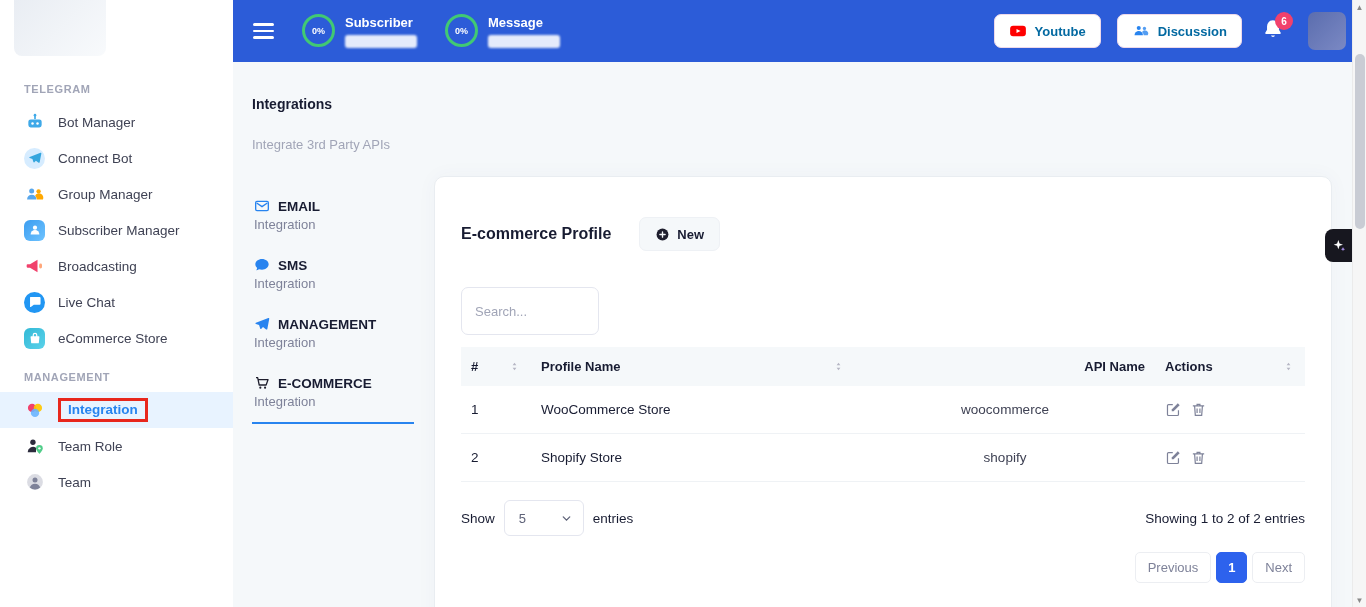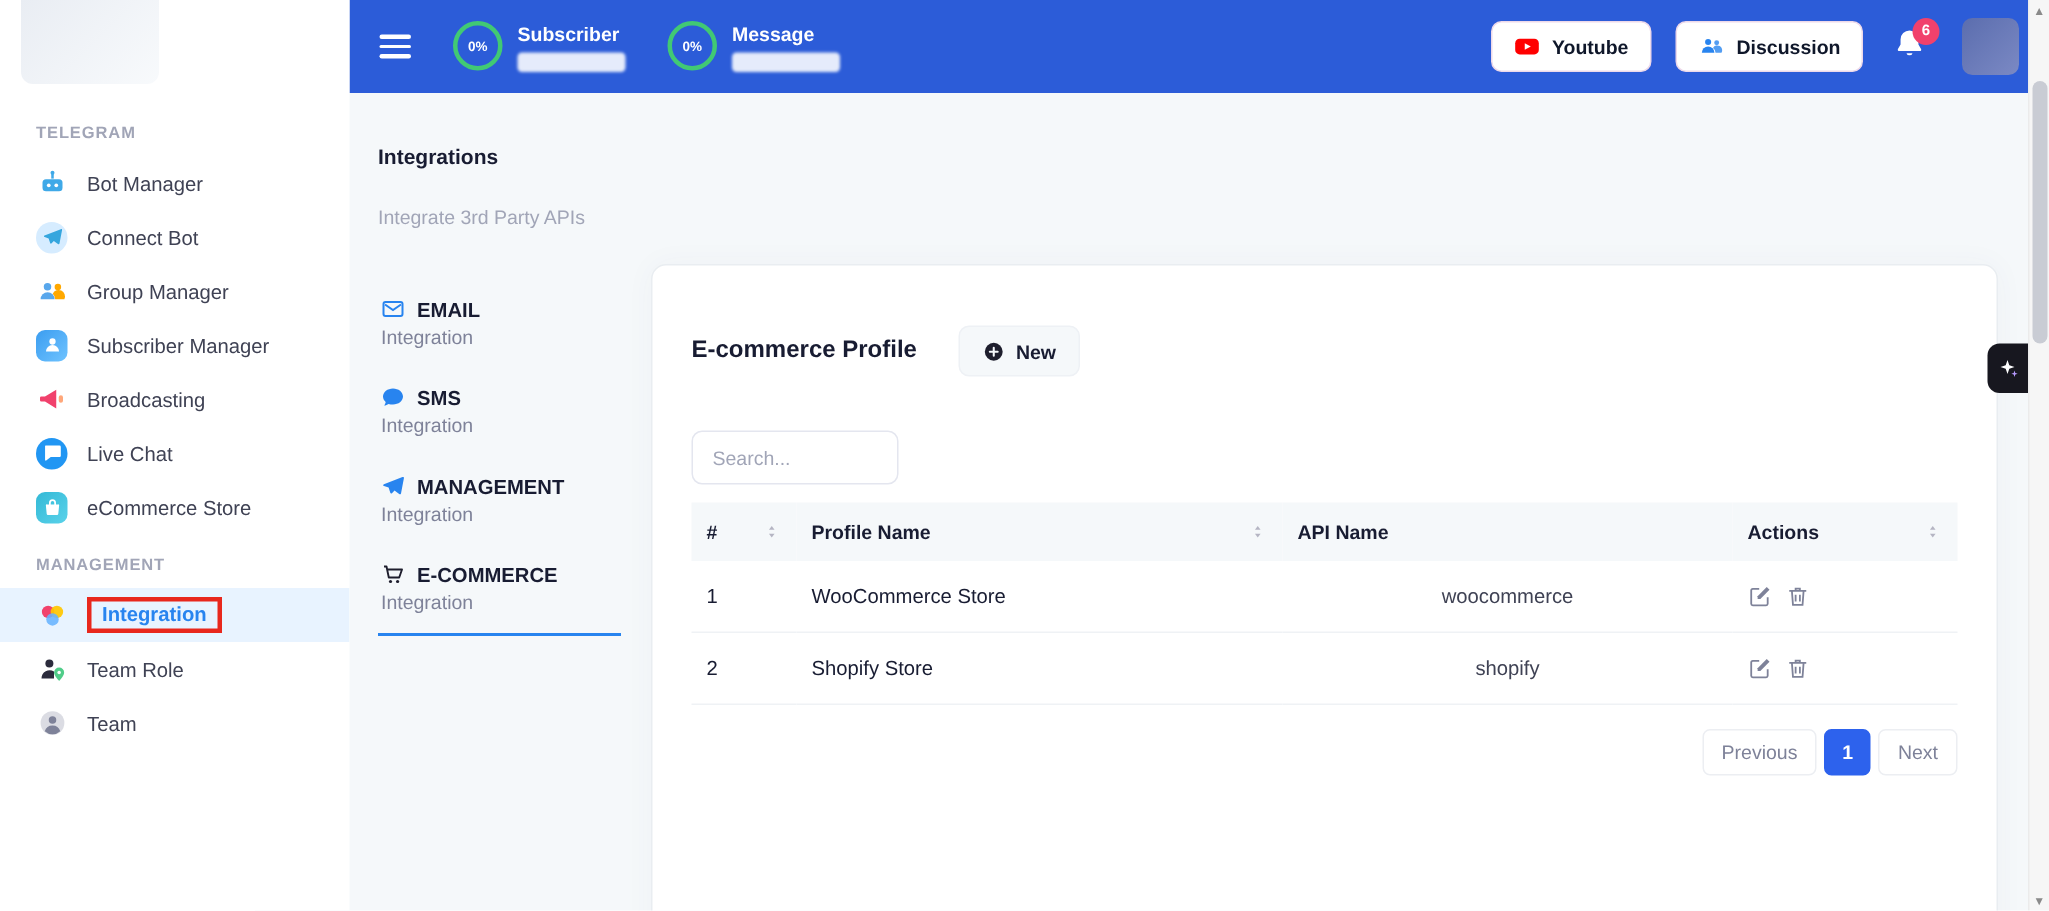--- a/index.html
+++ b/index.html
@@ -26,21 +26,21 @@
   
   .navbar { height:62px; background:#2c5cd8; display:flex; align-items:center; padding:0 20px; gap:20px; color:#fff; flex:none; }
   .hamburger { width:21px; display:flex; flex-direction:column; gap:4px; cursor:pointer; }
   .hamburger span { height:2.5px; background:#fff; border-radius:2px; }
   .stat { display:flex; align-items:flex-start; gap:10px; margin-left:8px; }
   .ring { width:33px; height:33px; border-radius:50%; border:3px solid #41c974; display:flex; align-items:center; justify-content:center; font-size:9px; font-weight:700; color:#fff; flex:none; }
   .stat-col { display:flex; flex-direction:column; gap:5px; padding-top:1px; }
   .stat-label { font-size:13px; font-weight:700; }
   .blur-box { width:72px; height:13px; background:rgba(255,255,255,.88); border-radius:3px; filter:blur(1.2px); }
   .nav-right { margin-left:auto; display:flex; align-items:center; gap:16px; }
-  .nav-btn { background:#fff; border:1px solid #edd9ea; color:#0f172a; height:34px; padding:0 14px; border-radius:7px; display:flex; align-items:center; gap:8px; font-size:13px; font-weight:600; cursor:pointer; }
+  .nav-btn { background:#fff; border:1px solid #edd9ea; color:#0369a1; height:34px; padding:0 14px; border-radius:7px; display:flex; align-items:center; gap:8px; font-size:13px; font-weight:600; cursor:pointer; }
   .nav-btn svg { width:18px; height:18px; }
   .bell-wrap { position:relative; margin:0 8px 0 4px; cursor:pointer; }
   .bell-wrap svg { width:22px; height:22px; fill:#fff; }
   .badge { position:absolute; top:-6px; right:-9px; background:#f1416c; color:#fff; min-width:18px; height:18px; border-radius:9px; font-size:10px; display:flex; align-items:center; justify-content:center; font-weight:700; padding:0 3px; }
   .avatar-blur { width:38px; height:38px; border-radius:7px; background:linear-gradient(135deg,#5b6dae,#7b89c4); cursor:pointer; }
 
   
   .content { flex:1; padding:34px 34px 0 19px; min-width:0; }
   .page-title { font-size:14px; font-weight:700; color:#181c32; }
   .page-sub { font-size:13px; color:#a1a5b7; margin-top:25px; }
@@ -54,27 +54,27 @@
   .tab-sub { font-size:13px; color:#7e8299; margin-top:3px; }
   .tab.active { border-bottom-color:#2884ef; }
 
   
   .card { flex:1; background:#fff; border:1px solid #e9edf1; border-radius:10px; margin-left:20px; padding:40px 26px 26px; height:470px; box-shadow:0 0 20px rgba(76,87,125,.04); }
   .card-head { display:flex; align-items:center; gap:28px; }
   .card-title { font-size:16px; font-weight:700; }
   .new-btn { background:#f5f8fa; border:1px solid #eef1f5; border-radius:7px; height:34px; padding:0 15px; display:flex; align-items:center; gap:7px; font-size:13px; font-weight:600; color:#181c32; cursor:pointer; }
   .new-btn svg { width:15px; height:15px; }
   .search-row { margin-top:36px; }
-  .search-row input { width:138px; height:36px; border:1px solid #e4e6ef; border-radius:7px; padding:0 13px; font-size:13px; color:#8b5cf6; outline:none; background:#fff; font-family:inherit; }
+  .search-row input { width:138px; height:48px; border:1px solid #e4e6ef; border-radius:7px; padding:0 13px; font-size:13px; color:#8b5cf6; outline:none; background:#fff; font-family:inherit; }
   .search-row input::placeholder { color:#a1a5b7; }
 
   table { width:100%; border-collapse:collapse; margin-top:12px; table-layout:fixed; }
   thead th { background:#f5f8fa; font-size:13px; font-weight:700; color:#181c32; padding:12px 10px; text-align:left; }
   thead th .th-inner { display:flex; align-items:center; justify-content:space-between; gap:6px; }
-  thead th.center .th-inner { justify-content:flex-start; }
+  thead th.center .th-inner { justify-content:flex-end; }
   .sort { color:#b5b5c3; display:inline-flex; cursor:pointer; }
   .sort svg { width:13px; height:13px; }
   th.col-idx { width:70px; }
   th.col-api { width:300px; }
   th.col-act { width:150px; }
   tbody td { padding:15px 10px; font-size:13.5px; color:#181c32; border-bottom:1px solid #eff2f5; }
   td.center { text-align:center; color:#3f4254; }
   .row-actions { display:flex; gap:8px; }
   .icon-btn { background:none; border:none; color:#7e8299; cursor:pointer; padding:0; display:inline-flex; }
   .icon-btn svg { width:17px; height:17px; }
@@ -448,20 +448,35 @@
                             <path d="M4 7h16M10 7V4.8h4V7M6.5 7l1 13.2h9L17.5 7M10 10.5v6.5M14 10.5v6.5"></path>
                           </svg>
                       </span>
                     </button>
                   </span>
                 </td>
               </tr>
             </tbody>
           </table>
 
+          <div class="table-footer">
+            <div class="show-group">
+              <span>Show</span>
+              <div class="page-size">
+                <span>5</span>
+                <span style="display:inline-flex;">
+                  <svg viewBox="0 0 24 24" fill="none" stroke="#5e6278" stroke-width="2.4" stroke-linecap="round">
+                      <path d="M6 9l6 6 6-6"></path>
+                    </svg>
+                </span>
+              </div>
+              <span>entries</span>
+            </div>
+            <div class="showing-text">Showing 1 to 2 of 2 entries</div>
+          </div>
 
           <div class="pagination">
             <button class="page-btn">Previous</button>
             <button class="page-btn num current">1</button>
             <button class="page-btn">Next</button>
           </div>
         </section>
       </div>
     </div>
   </div>

